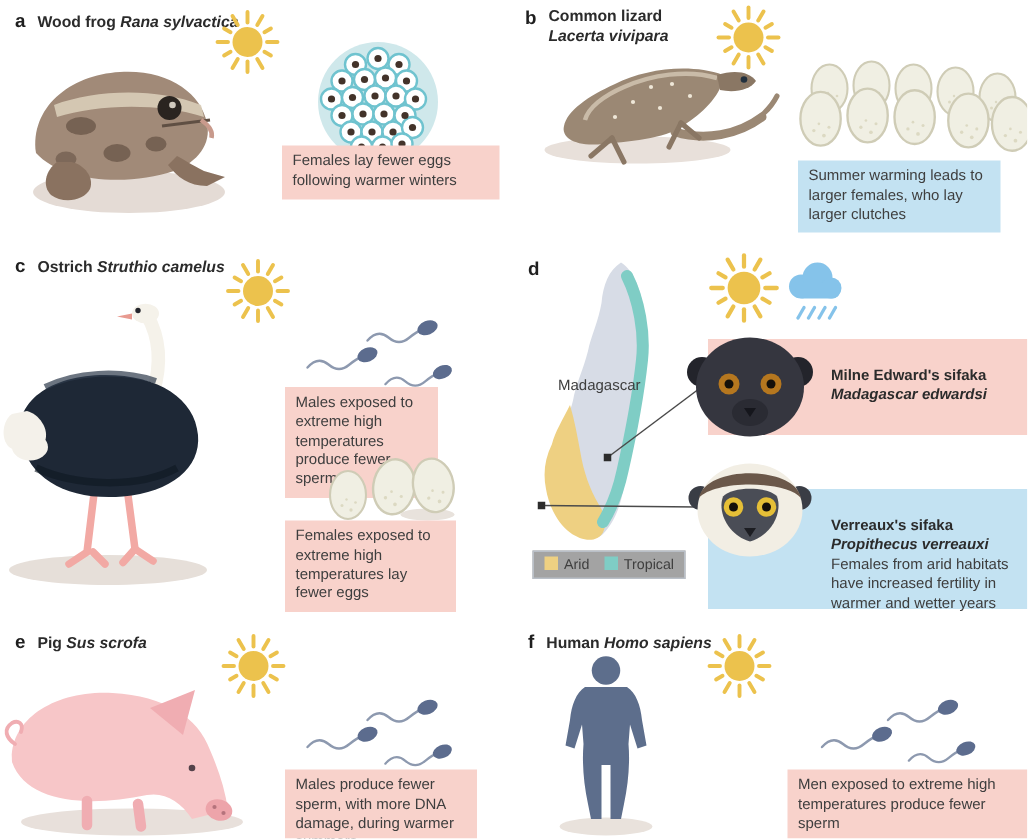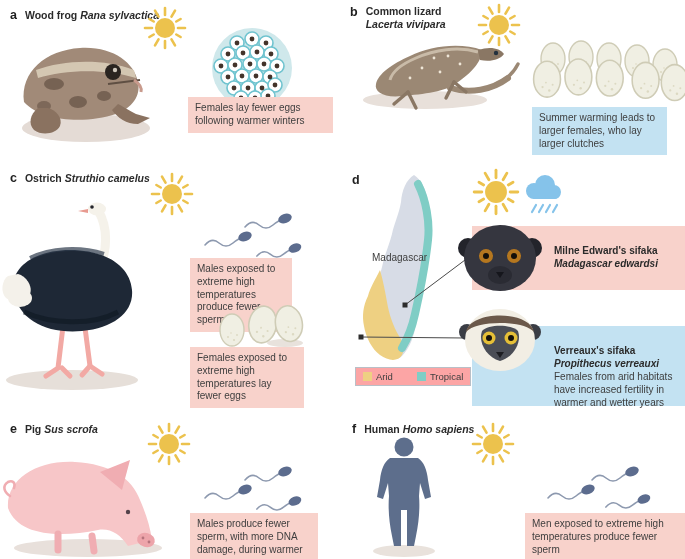--- a/index.html
+++ b/index.html
@@ -10,21 +10,21 @@
   .panel-letter { font-weight:bold; font-size:12.5px; color:#1f1f1f; display:inline-block; margin-right:8px; }
   .panel-title { font-weight:bold; font-size:10.5px; color:#2b2b2b; line-height:1.25; }
   .panel-title .sp { font-style:italic; }
   .caption-box { font-size:10px; line-height:1.28; color:#3e3e3e; padding:5px 7px; }
   .pink { background:#f8d2cb; }
   .blue { background:#c3e2f2; }
   .sifaka-box { font-size:10px; line-height:1.3; padding:18px 8px 6px 82px; }
   .sifaka-name { font-weight:bold; color:#2b2b2b; }
   .sifaka-species { font-weight:bold; font-style:italic; color:#2b2b2b; }
   .map-label { font-size:10px; color:#3e3e3e; }
-  .legend { display:flex; align-items:center; gap:24px; border:1px solid #b9bfc7; background:#fca5a5; padding:3px 7px; font-size:9.5px; color:#3e3e3e; }
+  .legend { display:flex; align-items:center; gap:10px; border:1px solid #b9bfc7; background:#a3a3a3; padding:3px 7px; font-size:9.5px; color:#3e3e3e; }
   .legend .sw { width:9px; height:9px; display:inline-block; margin-right:4px; vertical-align:-1px; }
   .sw-arid { background:#eed082; }
   .sw-tropical { background:#7fcdc5; }
 </style>
 </head>
 <body>
 
 <div class="canvas">
 
   <svg width="0" height="0" style="position:absolute">

